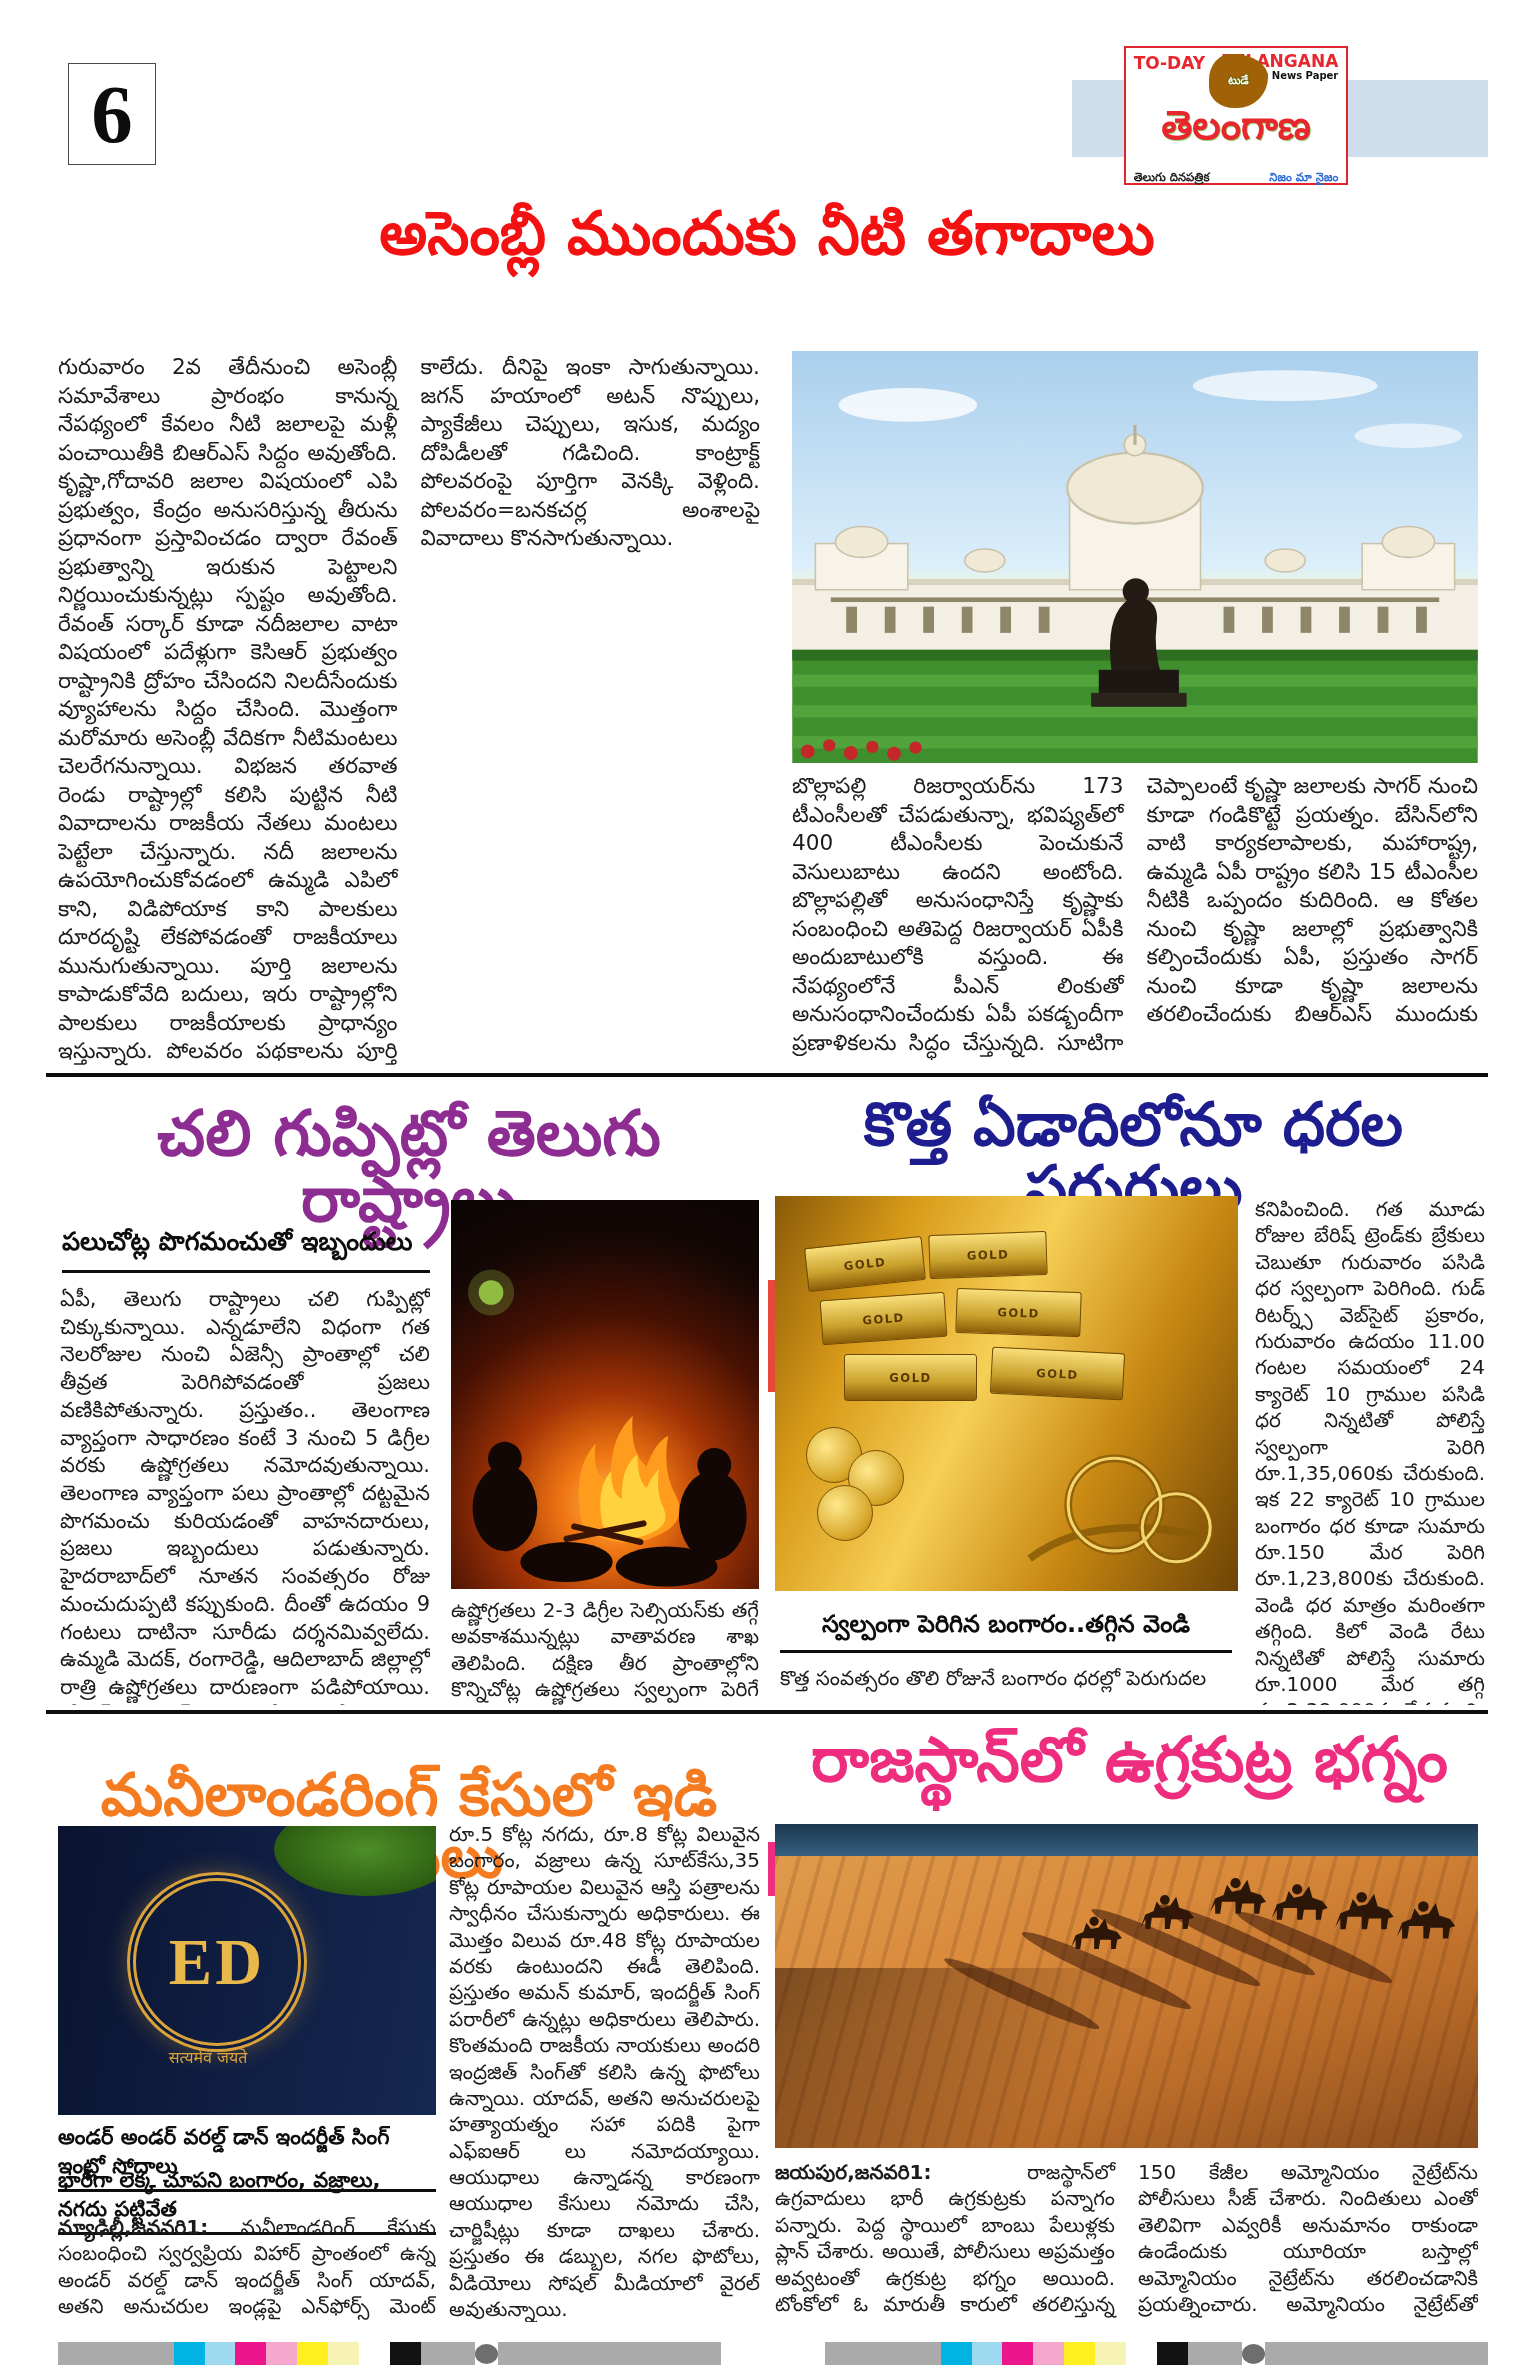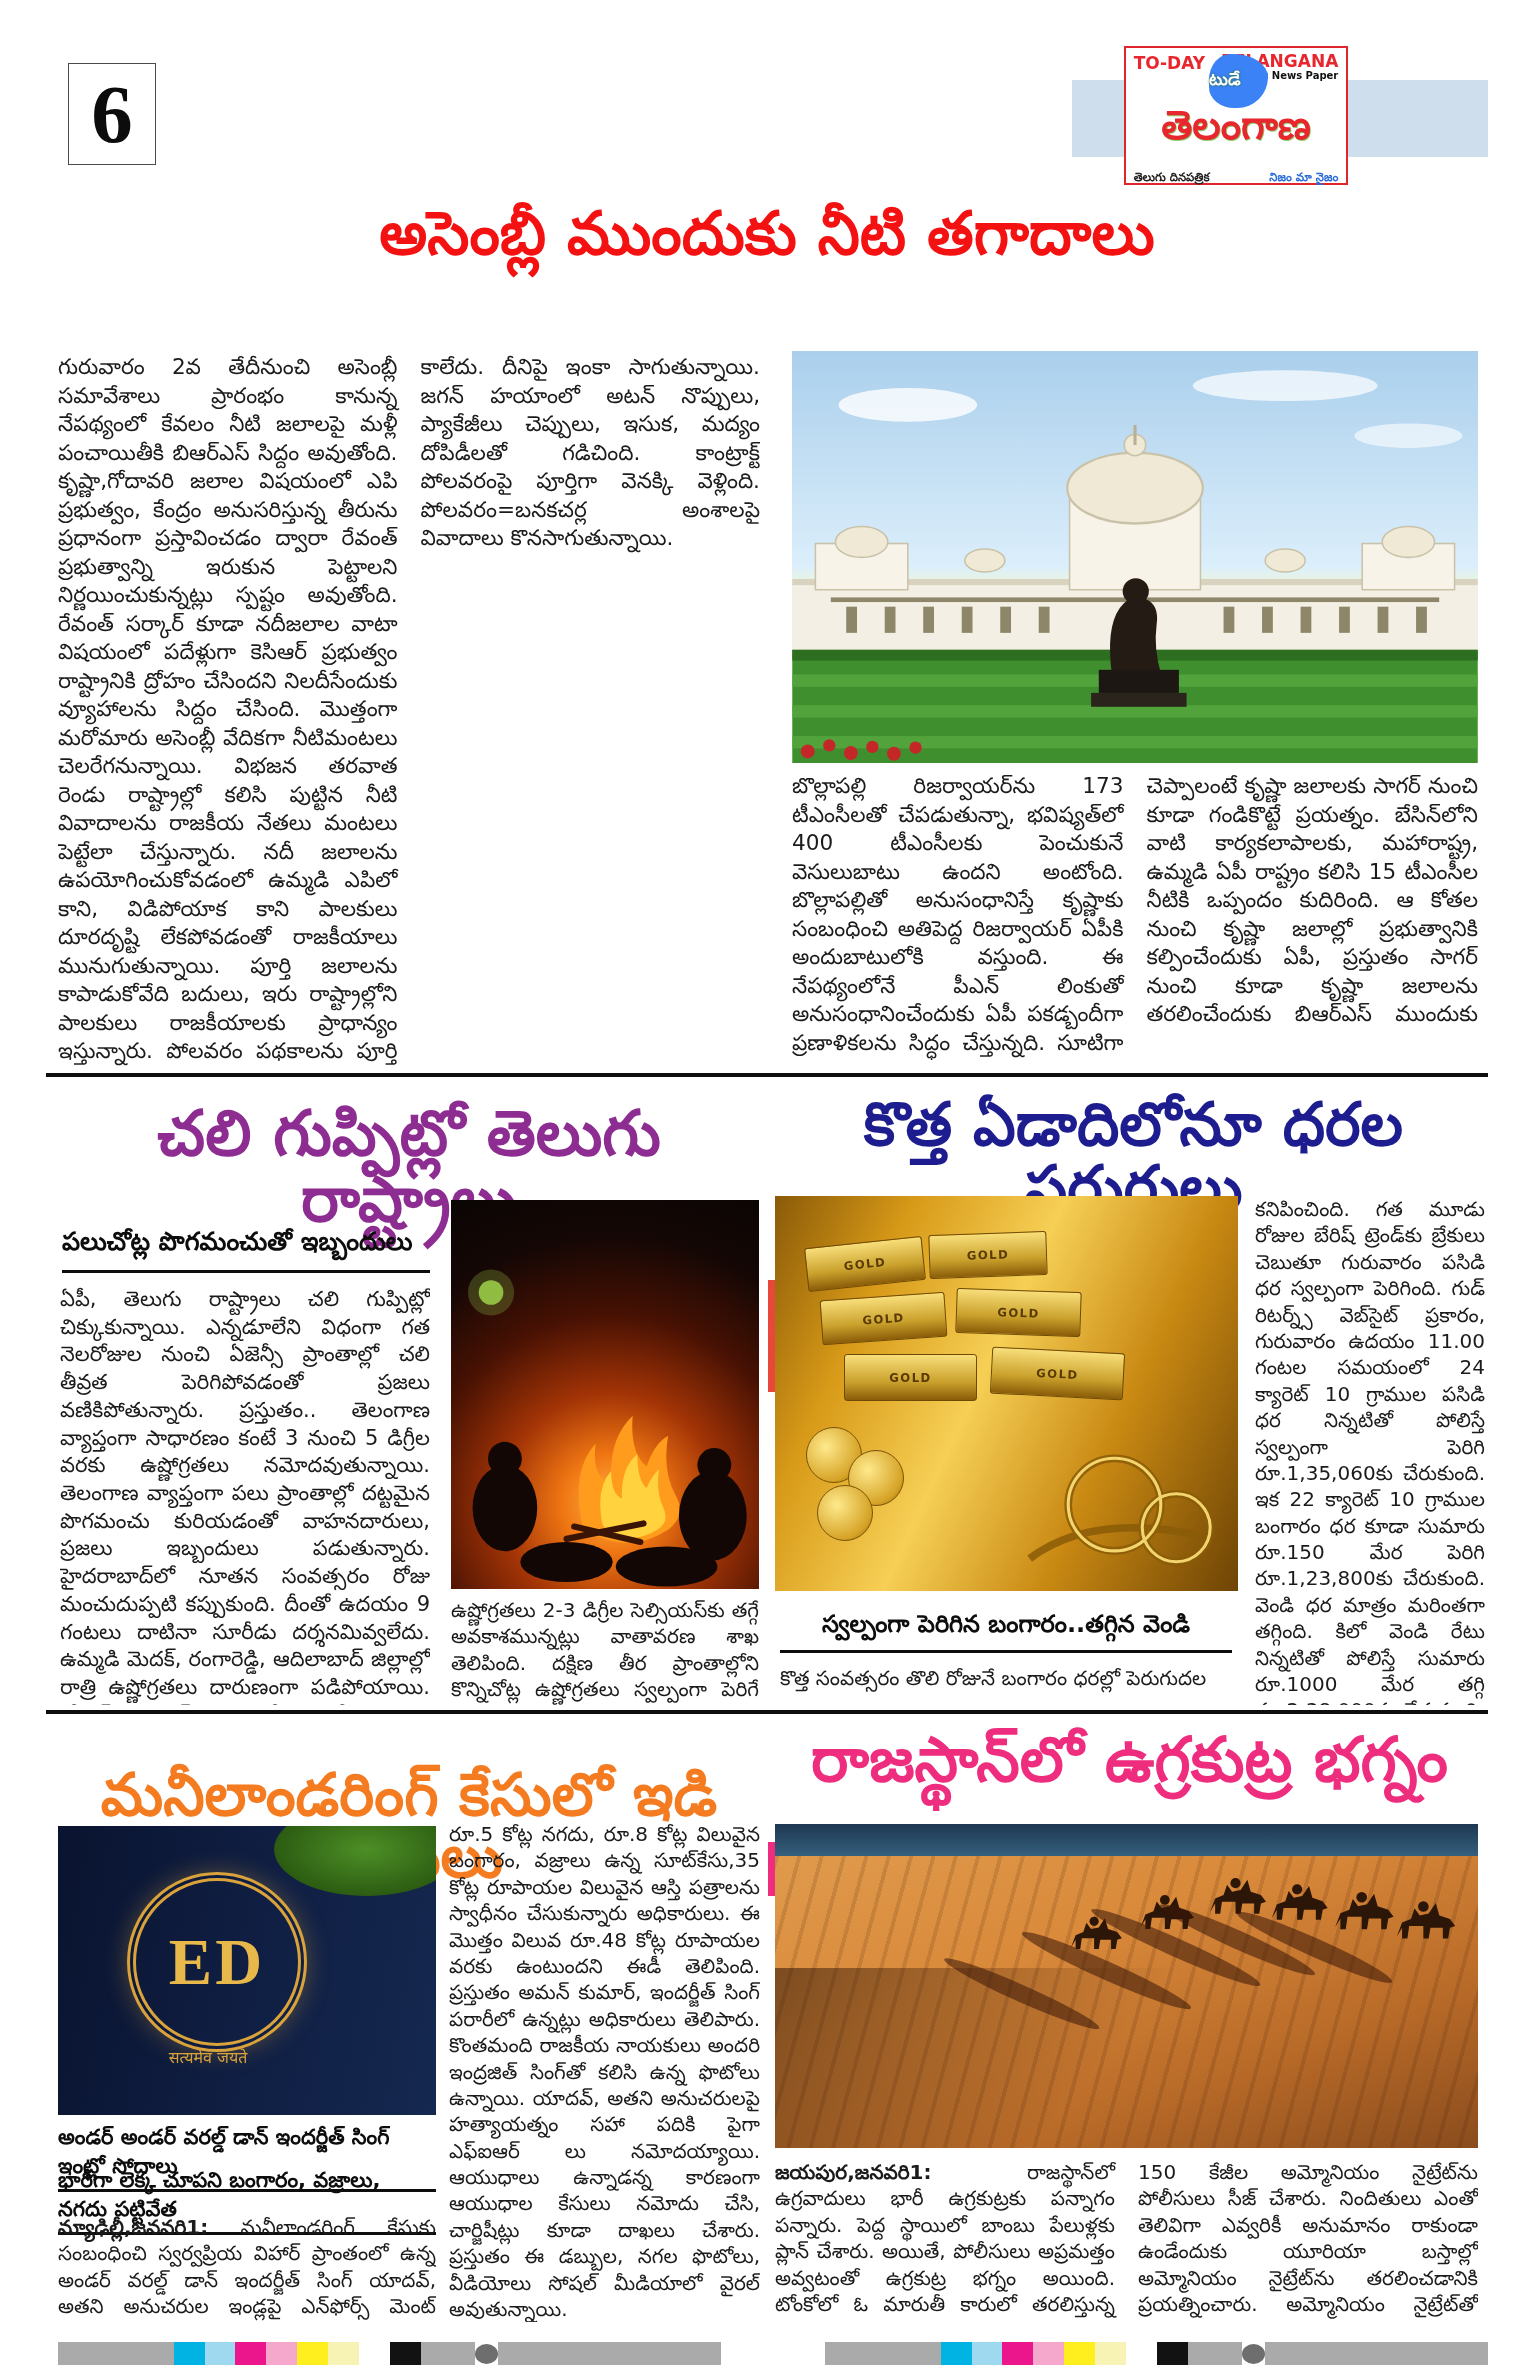--- a/index.html
+++ b/index.html
@@ -16,23 +16,23 @@
   .bluebar{background:#1478c8;}
   .palebar{background:#cfdeed;}
   .whitestrip{background:#f2f9ff;}
   .datetxt{color:#ffffff;font-weight:bold;font-size:25.4px;}
   .localnews{color:#cde9fa;font-family:"Liberation Serif",serif;font-size:66px;letter-spacing:6.2px;font-weight:bold;}
   .logobox{background:#ffffff;border:2.3px solid #e0262d;box-sizing:border-box;padding:4.6px 7.7px;}
   .logo-top{display:flex;justify-content:space-between;align-items:flex-start;}
   .logo-today{color:#e8262d;font-weight:bold;font-size:17px;}
   .logo-state{color:#e8262d;font-weight:bold;font-size:17px;text-align:right;line-height:1;}
   .logo-tag{color:#111;font-weight:bold;font-size:10px;text-align:right;}
-  .logo-map{position:absolute;left:83px;top:6.2px;width:59px;height:54px;background:#3b82f6;
-            border-radius:38% 62% 55% 45%/50% 45% 60% 40%;display:flex;align-items:center;justify-content:flex-start;
-            color:#fff;font-size:17px;font-weight:bold;text-shadow:0 0 2.3px #1c6d12;}
+  .logo-map{position:absolute;left:83px;top:6.2px;width:59px;height:54px;background:#a16207;
+            border-radius:38% 62% 55% 45%/50% 45% 60% 40%;display:flex;align-items:center;justify-content:center;
+            color:#fff;font-size:11px;font-weight:bold;text-shadow:0 0 2.3px #1c6d12;}
   .logo-brand{color:#e8262d;font-weight:bold;font-size:40px;text-align:center;margin-top:21.6px;
               text-shadow:0.8px 0.8px 0 #8fd06d;}
   .logo-foot{display:flex;justify-content:space-between;font-size:11.6px;font-weight:bold;margin-top:12.3px;}
   .logo-foot .l{color:#222;} .logo-foot .r{color:#2a6bd8;}
   
   .hl{font-weight:bold;text-align:center;line-height:1.05;}
   .hl-red{color:#f31111;font-size:60px;}
   .hl-purple{color:#8d2c91;font-size:63px;}
   .hl-navy{color:#1d1d8f;font-size:60px;}
   .hl-orange{color:#f47b20;font-size:59px;}

